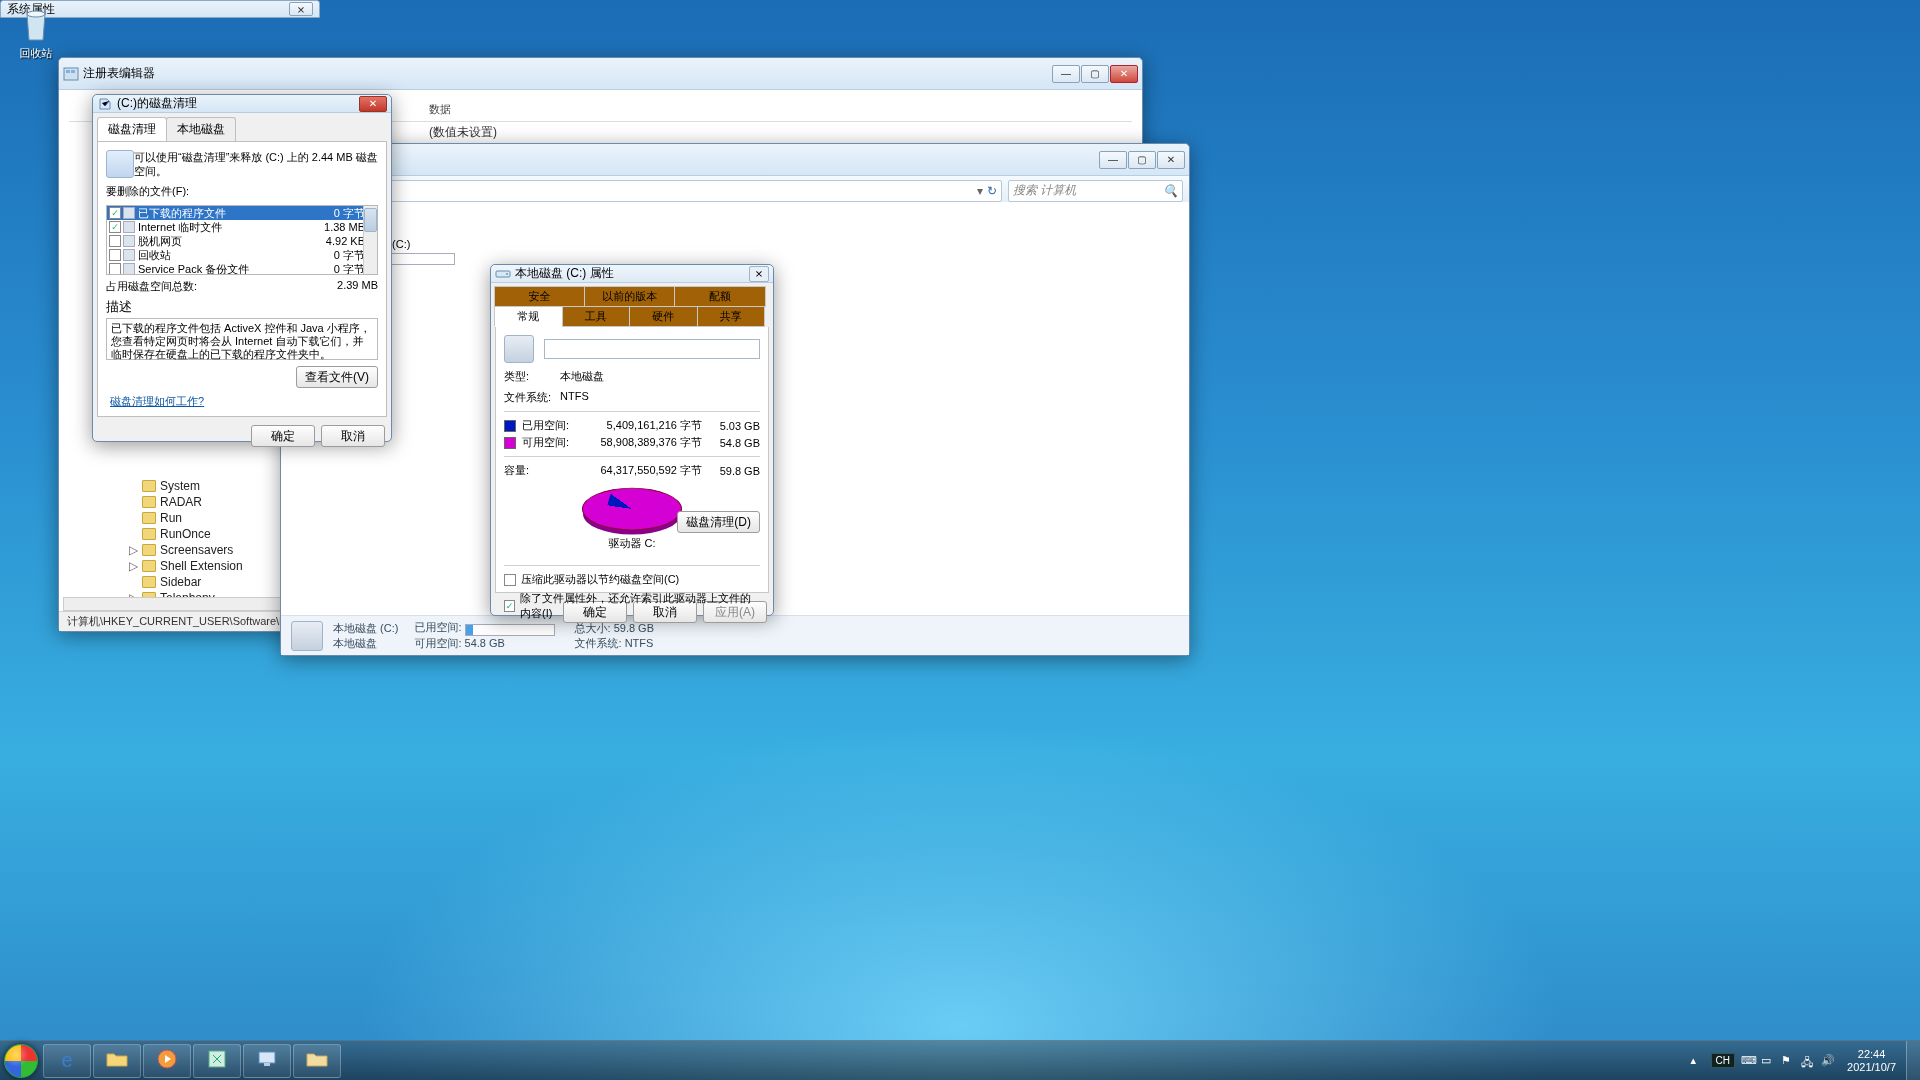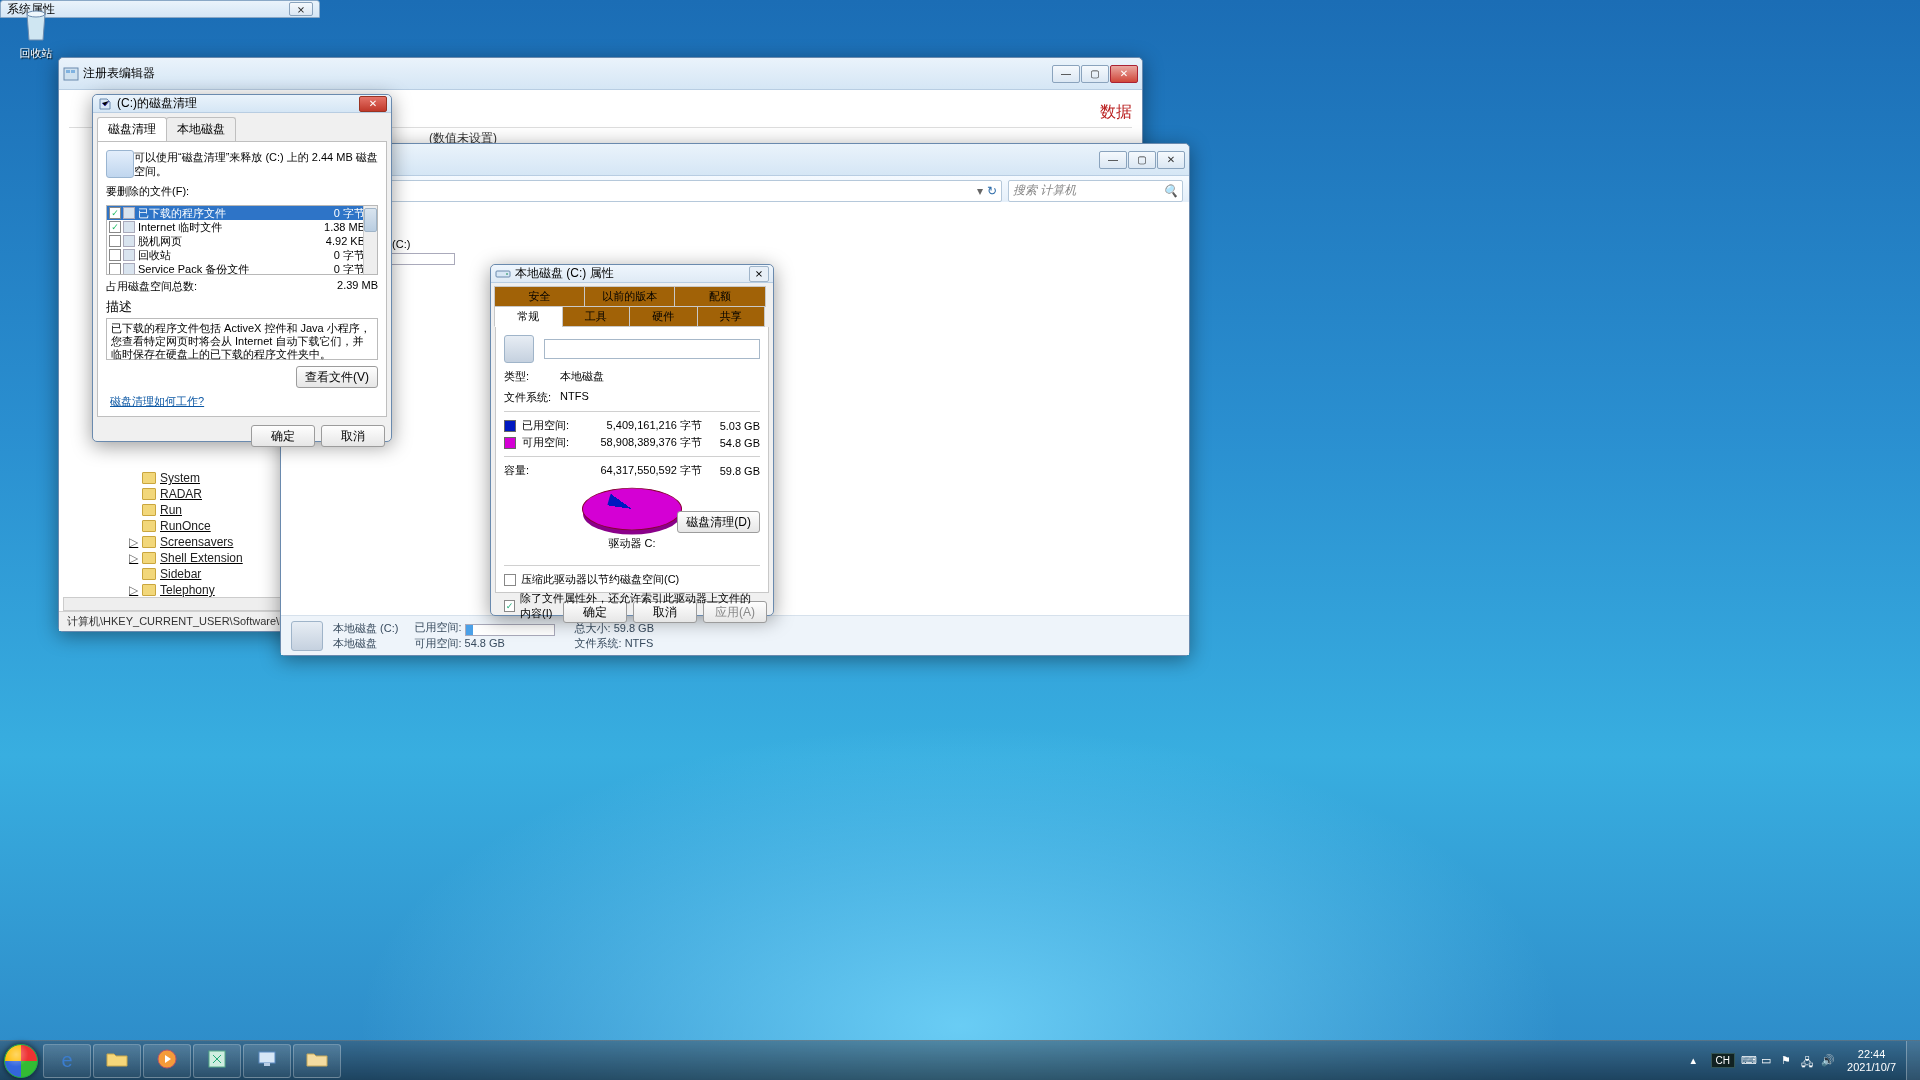--- a/index.html
+++ b/index.html
@@ -16,23 +16,23 @@
   .win-title .icon { width: 16px; height: 16px; margin-right: 4px; }
   .win-title .spacer { flex: 1; }
   .win-btns { display: flex; gap: 1px; margin-left: auto; }
   .win-btn { width: 28px; height: 18px; border: 1px solid #8aa3bd; border-radius: 2px; background: linear-gradient(180deg,#f5f9fd,#dbe7f3); display:flex; align-items:center; justify-content:center; font-size:10px; color:#2b2b2b; }
   .win-btn.close { background: linear-gradient(180deg,#eaa8a1,#d0473a); color:#fff; border-color:#a23; }
   .win-body { flex:1; background:#fff; overflow:hidden; position:relative; }
 
   
   #regedit { left: 58px; top: 57px; width: 1085px; height: 575px; }
   #regedit .list-area { padding: 8px 10px; }
-  .col-head { display:flex; font-size:16px; color:#b91c1c; border-bottom:1px solid #ddd; padding:4px 0;justify-content:flex-end; }
+  .col-head { display:flex; font-size:11px; color:#404040; border-bottom:1px solid #ddd; padding:4px 0; }
   .data-row { padding:2px 0; color:#333; }
-  .tree-pane { position:absolute; left:8px; top:380px; width:210px; bottom:24px; overflow:hidden;text-decoration:underline; }
+  .tree-pane { position:absolute; left:8px; top:388px; width:210px; bottom:24px; overflow:hidden; }
   .tree-item { display:flex; align-items:center; gap:4px; font-size:12px; color:#222; padding:1px 0; }
   .tree-item .folder { width:14px; height:12px; background:#f2d77a; border:1px solid #caa63e; border-radius:1px; }
   .tree-item .exp { width:9px; text-align:center; color:#666; }
   .status { position:absolute; left:0; right:0; bottom:0; height:20px; background:#f0f0f0; border-top:1px solid #d0d0d0; padding:2px 8px; font-size:11px; color:#333; }
   .scrollbar-h { position:absolute; left:4px; right:4px; bottom:20px; height:14px; background:#eee; border:1px solid #ccc; }
 
   
   #explorer { left: 280px; top: 143px; width: 910px; height: 513px; }
   #explorer .nav { height:30px; background:linear-gradient(180deg,#f5faff,#e3eef9); border-bottom:1px solid #cfdceb; display:flex; align-items:center; padding:0 6px; gap:6px; }
   .nav-arrow { width:24px; height:24px; border-radius:12px; background:linear-gradient(180deg,#d9e8f6,#b8d3ec); border:1px solid #9bb9d6; display:flex; align-items:center; justify-content:center; color:#2b5a8a; }

